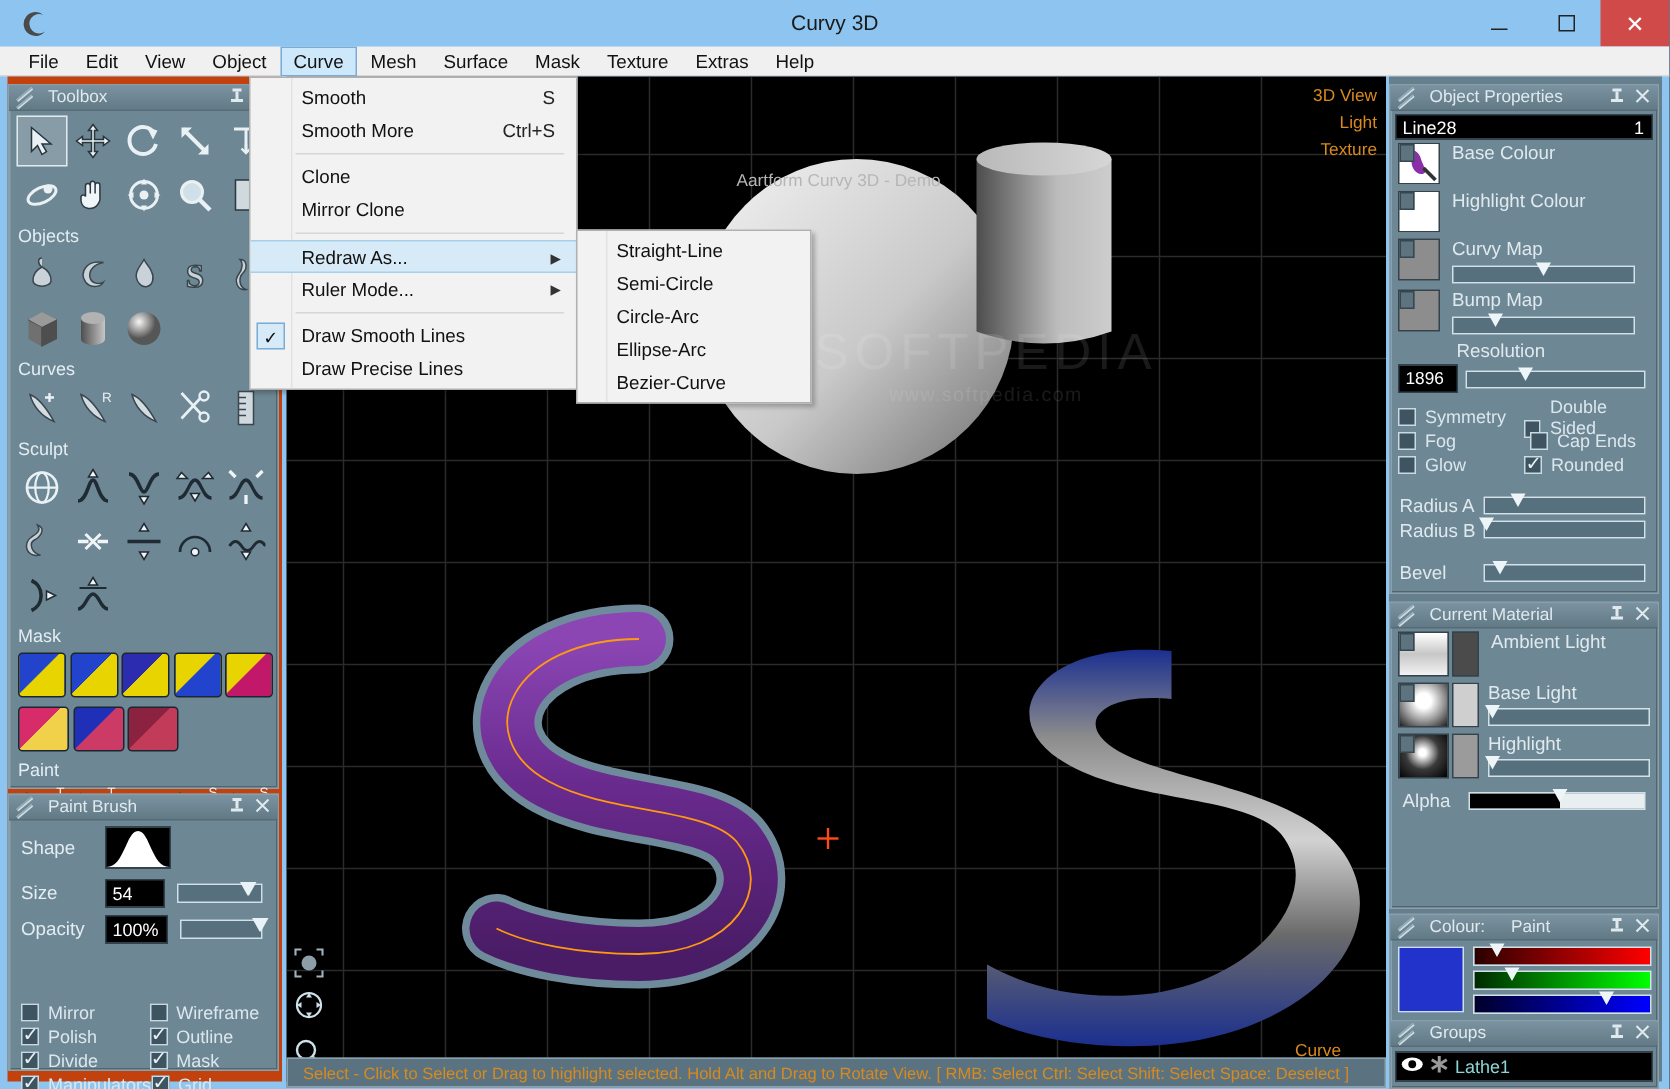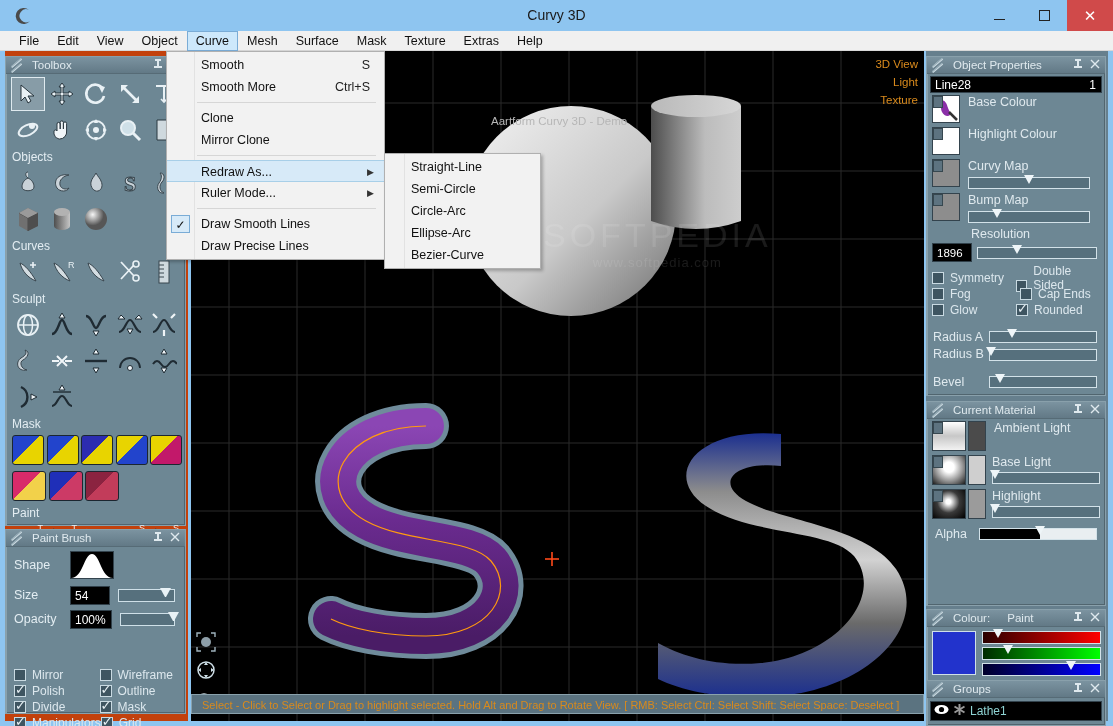--- a/index.html
+++ b/index.html
@@ -132,21 +132,21 @@
   .namebox .idx { position:absolute; right:5px; top:0; color:#fff; }
   .swatch { width:28px; height:28px; border:1px solid #33434d; position:relative; }
   .proprow { display:flex; align-items:flex-start; padding:2px 0 2px 5px; }
   .proplabel { color:#dfe9ee; font-size:12.5px; margin-left:8px; }
   .rslider { height:12px; background:#56707d; border:1px solid #d3e2e9; position:relative; }
   .rslider .knob { position:absolute; top:-3px; width:0; height:0;
     border-left:5px solid transparent; border-right:5px solid transparent; border-top:9px solid #eef5f8; }
 
   
   .statusbar {
-    position:absolute; left:191px; bottom:12px; width:733px; height:20px;
+    position:absolute; left:191px; bottom:1px; width:733px; height:20px;
     background:#5b7380; color:#d98a1c; font-size:11px; line-height:20px;
     padding-left:10px; border:1px solid #8aa2ad; white-space:nowrap; overflow:hidden;
   }
 
   
   .dropdown {
     position:absolute; background:#f2f2f2; border:1px solid #b0b0b0;
     box-shadow:2px 2px 3px rgba(0,0,0,0.25); z-index:50; padding:2px 0;
   }
   .dd-item {
@@ -850,21 +850,21 @@
               </div>
             </div>
           </div>
 
         <div style="display:flex;align-items:center;padding-left:6px;margin-top:12px;">
           <div class="proplabel" style="margin-left:0;width:56px">Radius A</div>
           <div class="rslider" style="flex:1;margin-right:8px">
               <div class="knob" id="kn-ra" style="left: calc(21% - 5px);"></div>
             </div>
         </div>
-        <div style="display:flex;align-items:flex-end;padding-left:6px;margin-top:3px;">
+        <div style="display:flex;align-items:flex-start;padding-left:6px;margin-top:3px;">
           <div class="proplabel" style="margin-left:0;width:56px">Radius B</div>
           <div class="rslider" style="flex:1;margin-right:8px">
               <div class="knob" id="kn-rb" style="left: calc(1% - 5px);"></div>
             </div>
         </div>
         <div style="display:flex;align-items:center;padding-left:6px;margin-top:14px;">
           <div class="proplabel" style="margin-left:0;width:56px">Bevel</div>
           <div class="rslider" style="flex:1;margin-right:8px">
               <div class="knob" id="kn-bv" style="left: calc(9% - 5px);"></div>
             </div>

